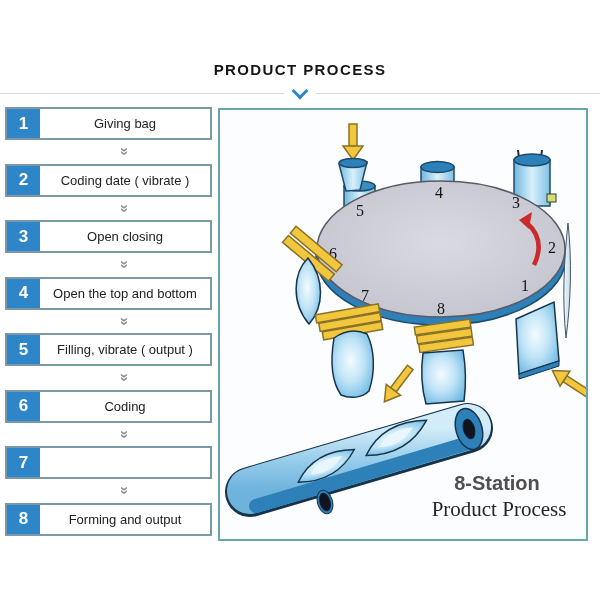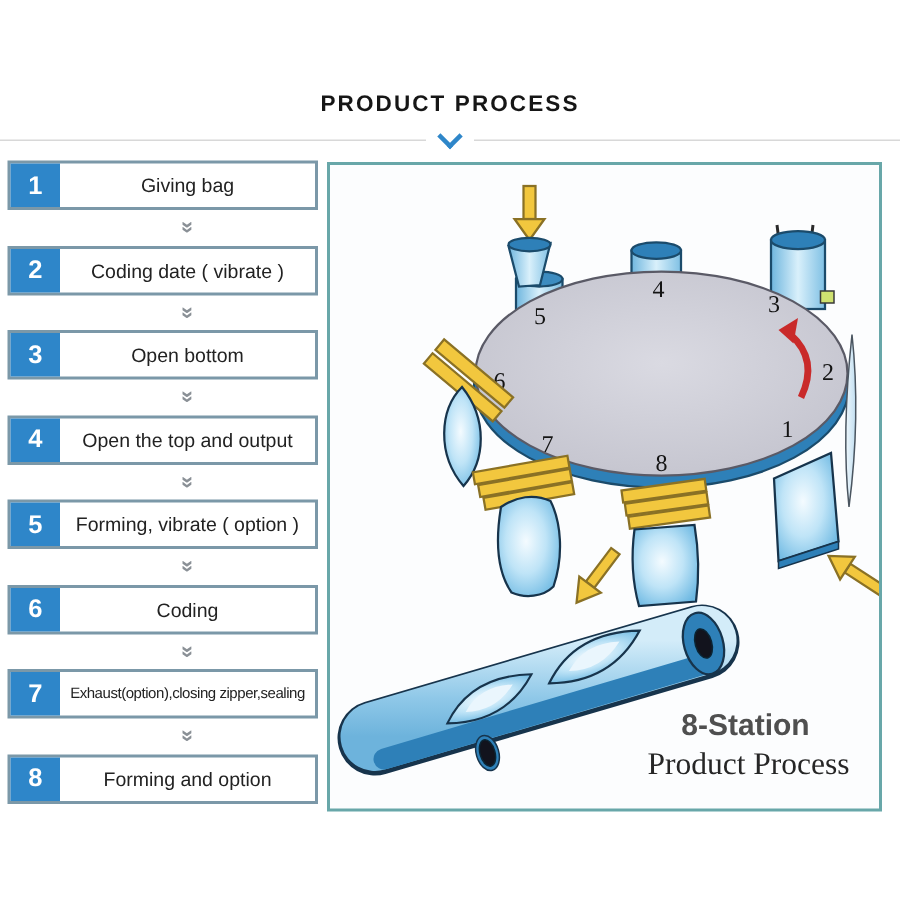--- a/index.html
+++ b/index.html
@@ -74,56 +74,55 @@
     </div>
   <div class="step-row">
     <div class="step-num">2</div>
     <div class="step-label">Coding date ( vibrate )</div>
   </div>
   <div class="step-gap">
       <span class="dchev">»</span>
     </div>
   <div class="step-row">
     <div class="step-num">3</div>
-    <div class="step-label">Open bottom</div>
+    <div class="step-label">Open closing</div>
   </div>
   <div class="step-gap">
       <span class="dchev">»</span>
     </div>
   <div class="step-row">
     <div class="step-num">4</div>
-    <div class="step-label">Open the top and output</div>
+    <div class="step-label">Open the top and bottom</div>
   </div>
   <div class="step-gap">
       <span class="dchev">»</span>
     </div>
   <div class="step-row">
     <div class="step-num">5</div>
-    <div class="step-label">Forming, vibrate ( option )</div>
+    <div class="step-label">Filling, vibrate ( output )</div>
   </div>
   <div class="step-gap">
       <span class="dchev">»</span>
     </div>
   <div class="step-row">
     <div class="step-num">6</div>
     <div class="step-label">Coding</div>
   </div>
   <div class="step-gap">
       <span class="dchev">»</span>
     </div>
   <div class="step-row">
     <div class="step-num">7</div>
-    <div class="step-label tight">Exhaust(option),closing zipper,sealing</div>
   </div>
   <div class="step-gap">
       <span class="dchev">»</span>
     </div>
   <div class="step-row">
     <div class="step-num">8</div>
-    <div class="step-label">Forming and option</div>
+    <div class="step-label">Forming and output</div>
   </div>
 </div>
 
 <div class="panel">
   <svg width="366" height="429" viewBox="0 0 366 429">
     <defs>
       <radialGradient id="gBag" cx="45%" cy="45%" r="65%">
         <stop offset="0%" stop-color="#f4fbff"></stop>
         <stop offset="50%" stop-color="#bfe4f7"></stop>
         <stop offset="100%" stop-color="#6cb8e2"></stop>

